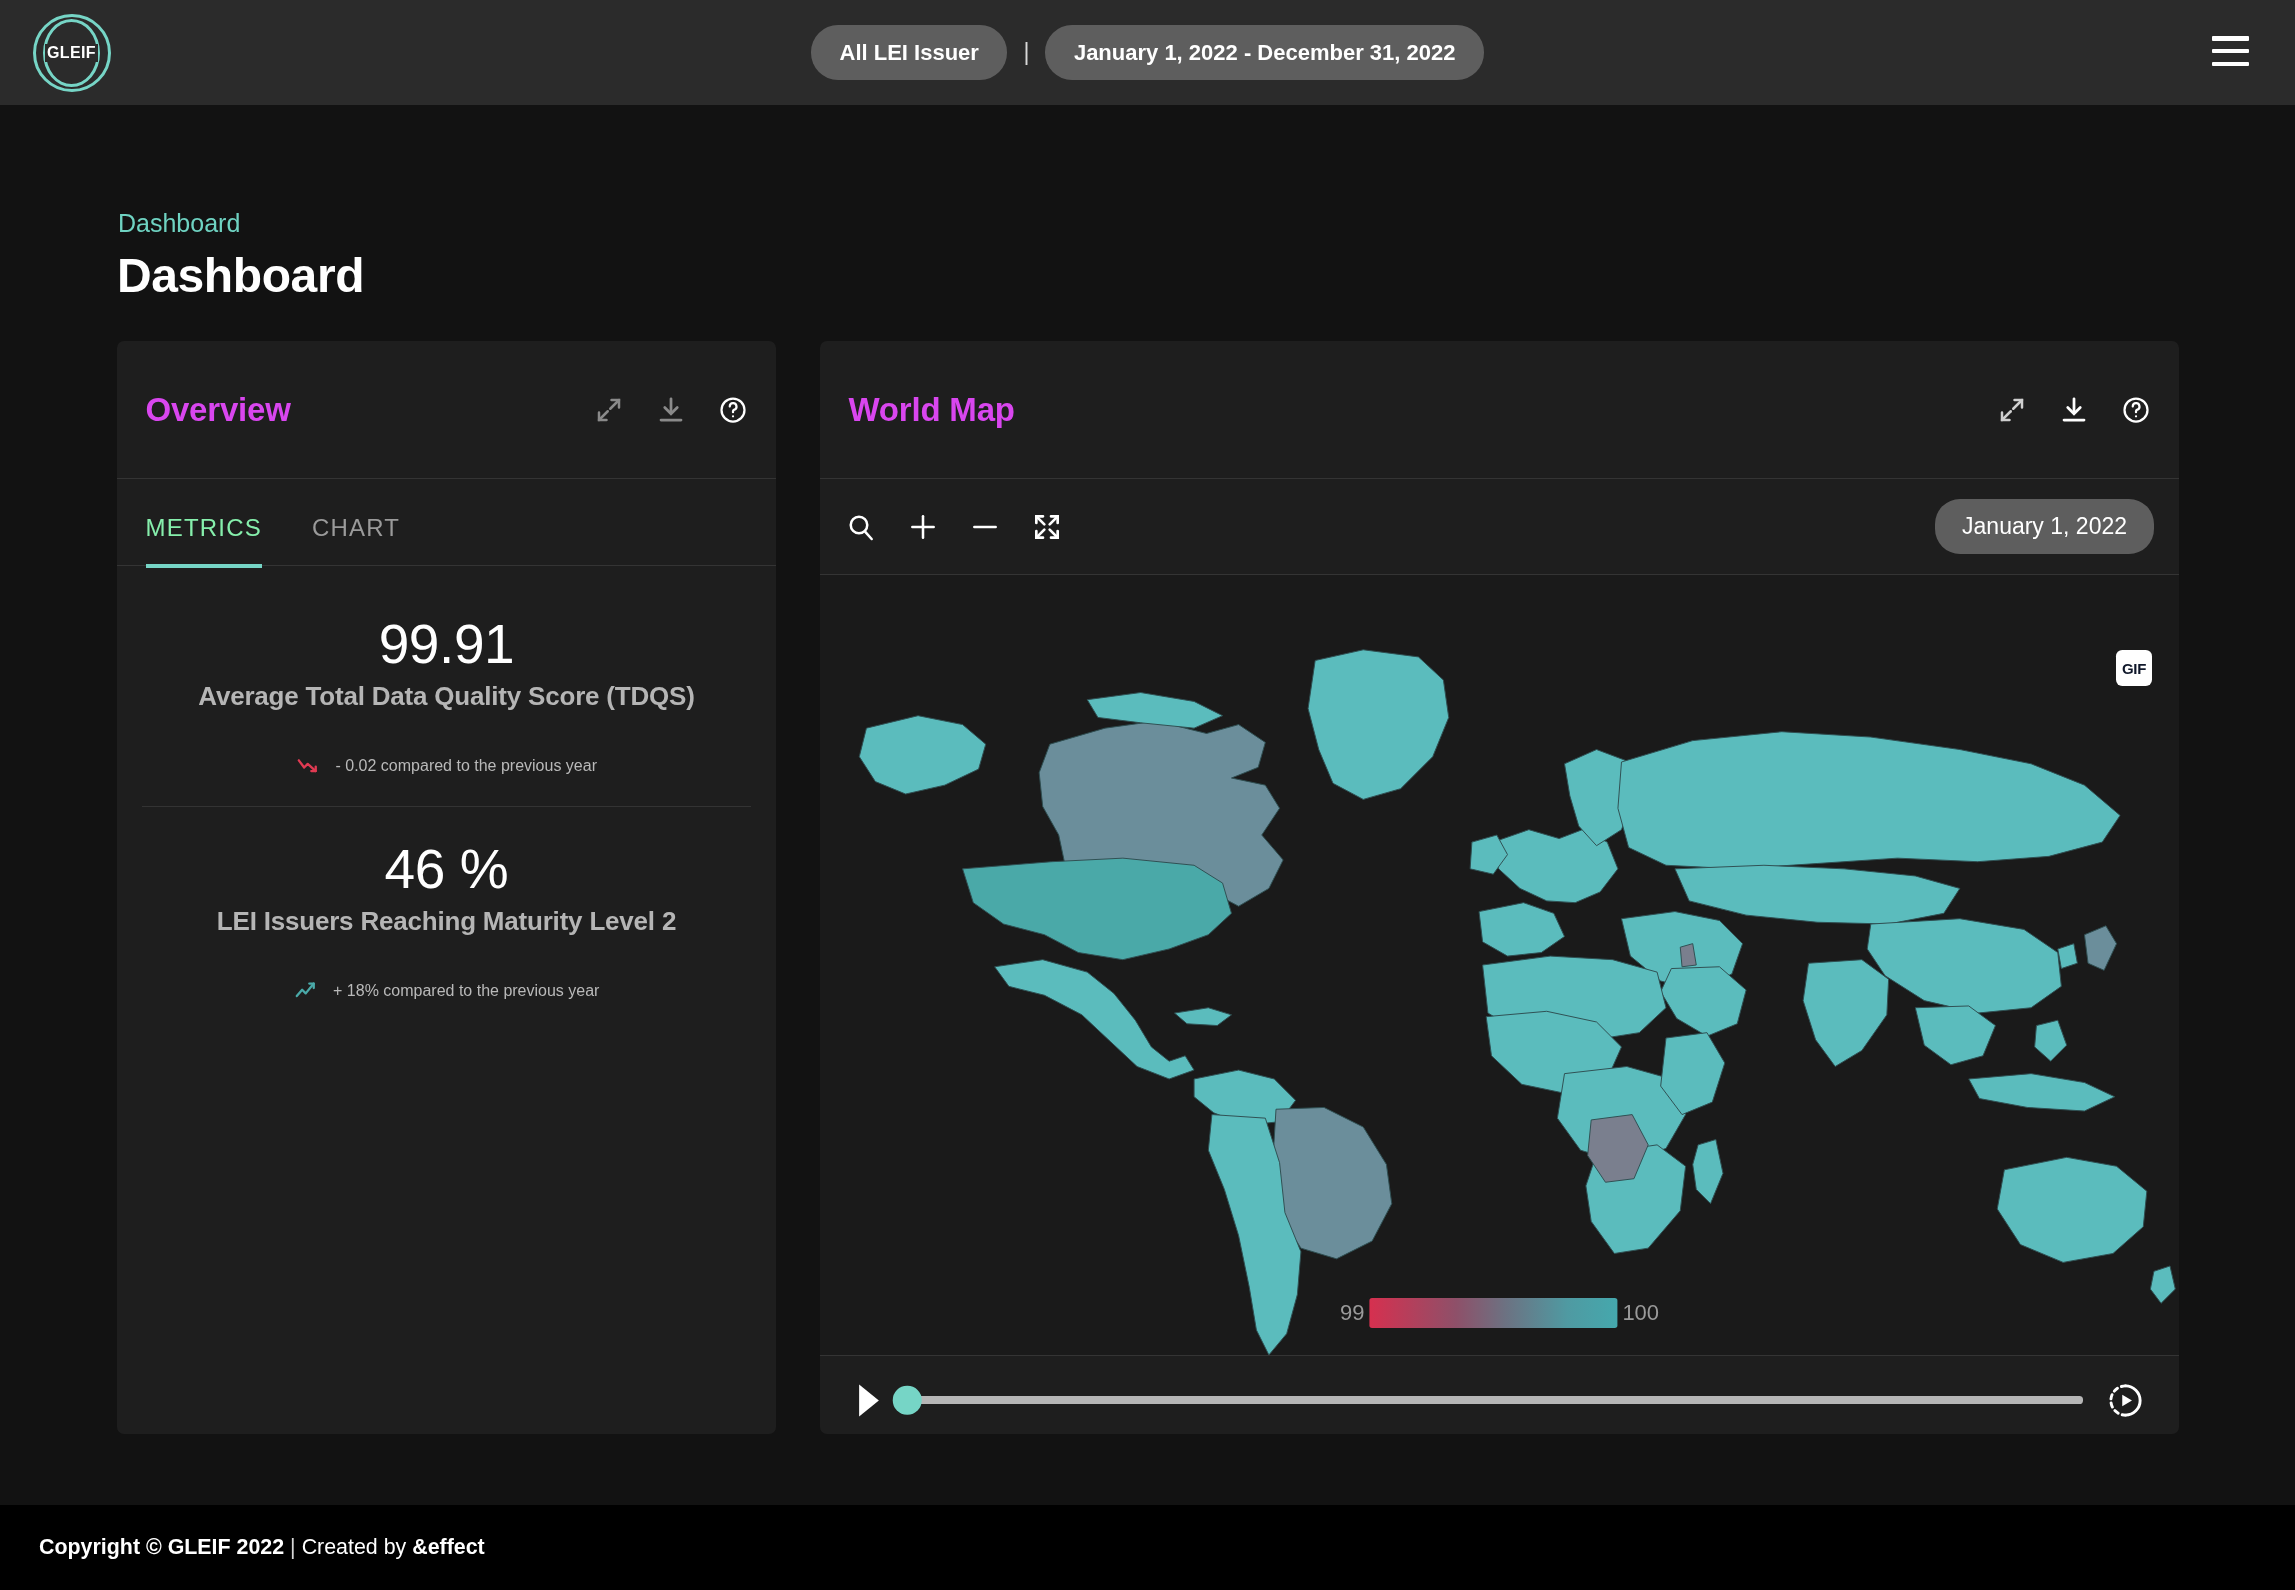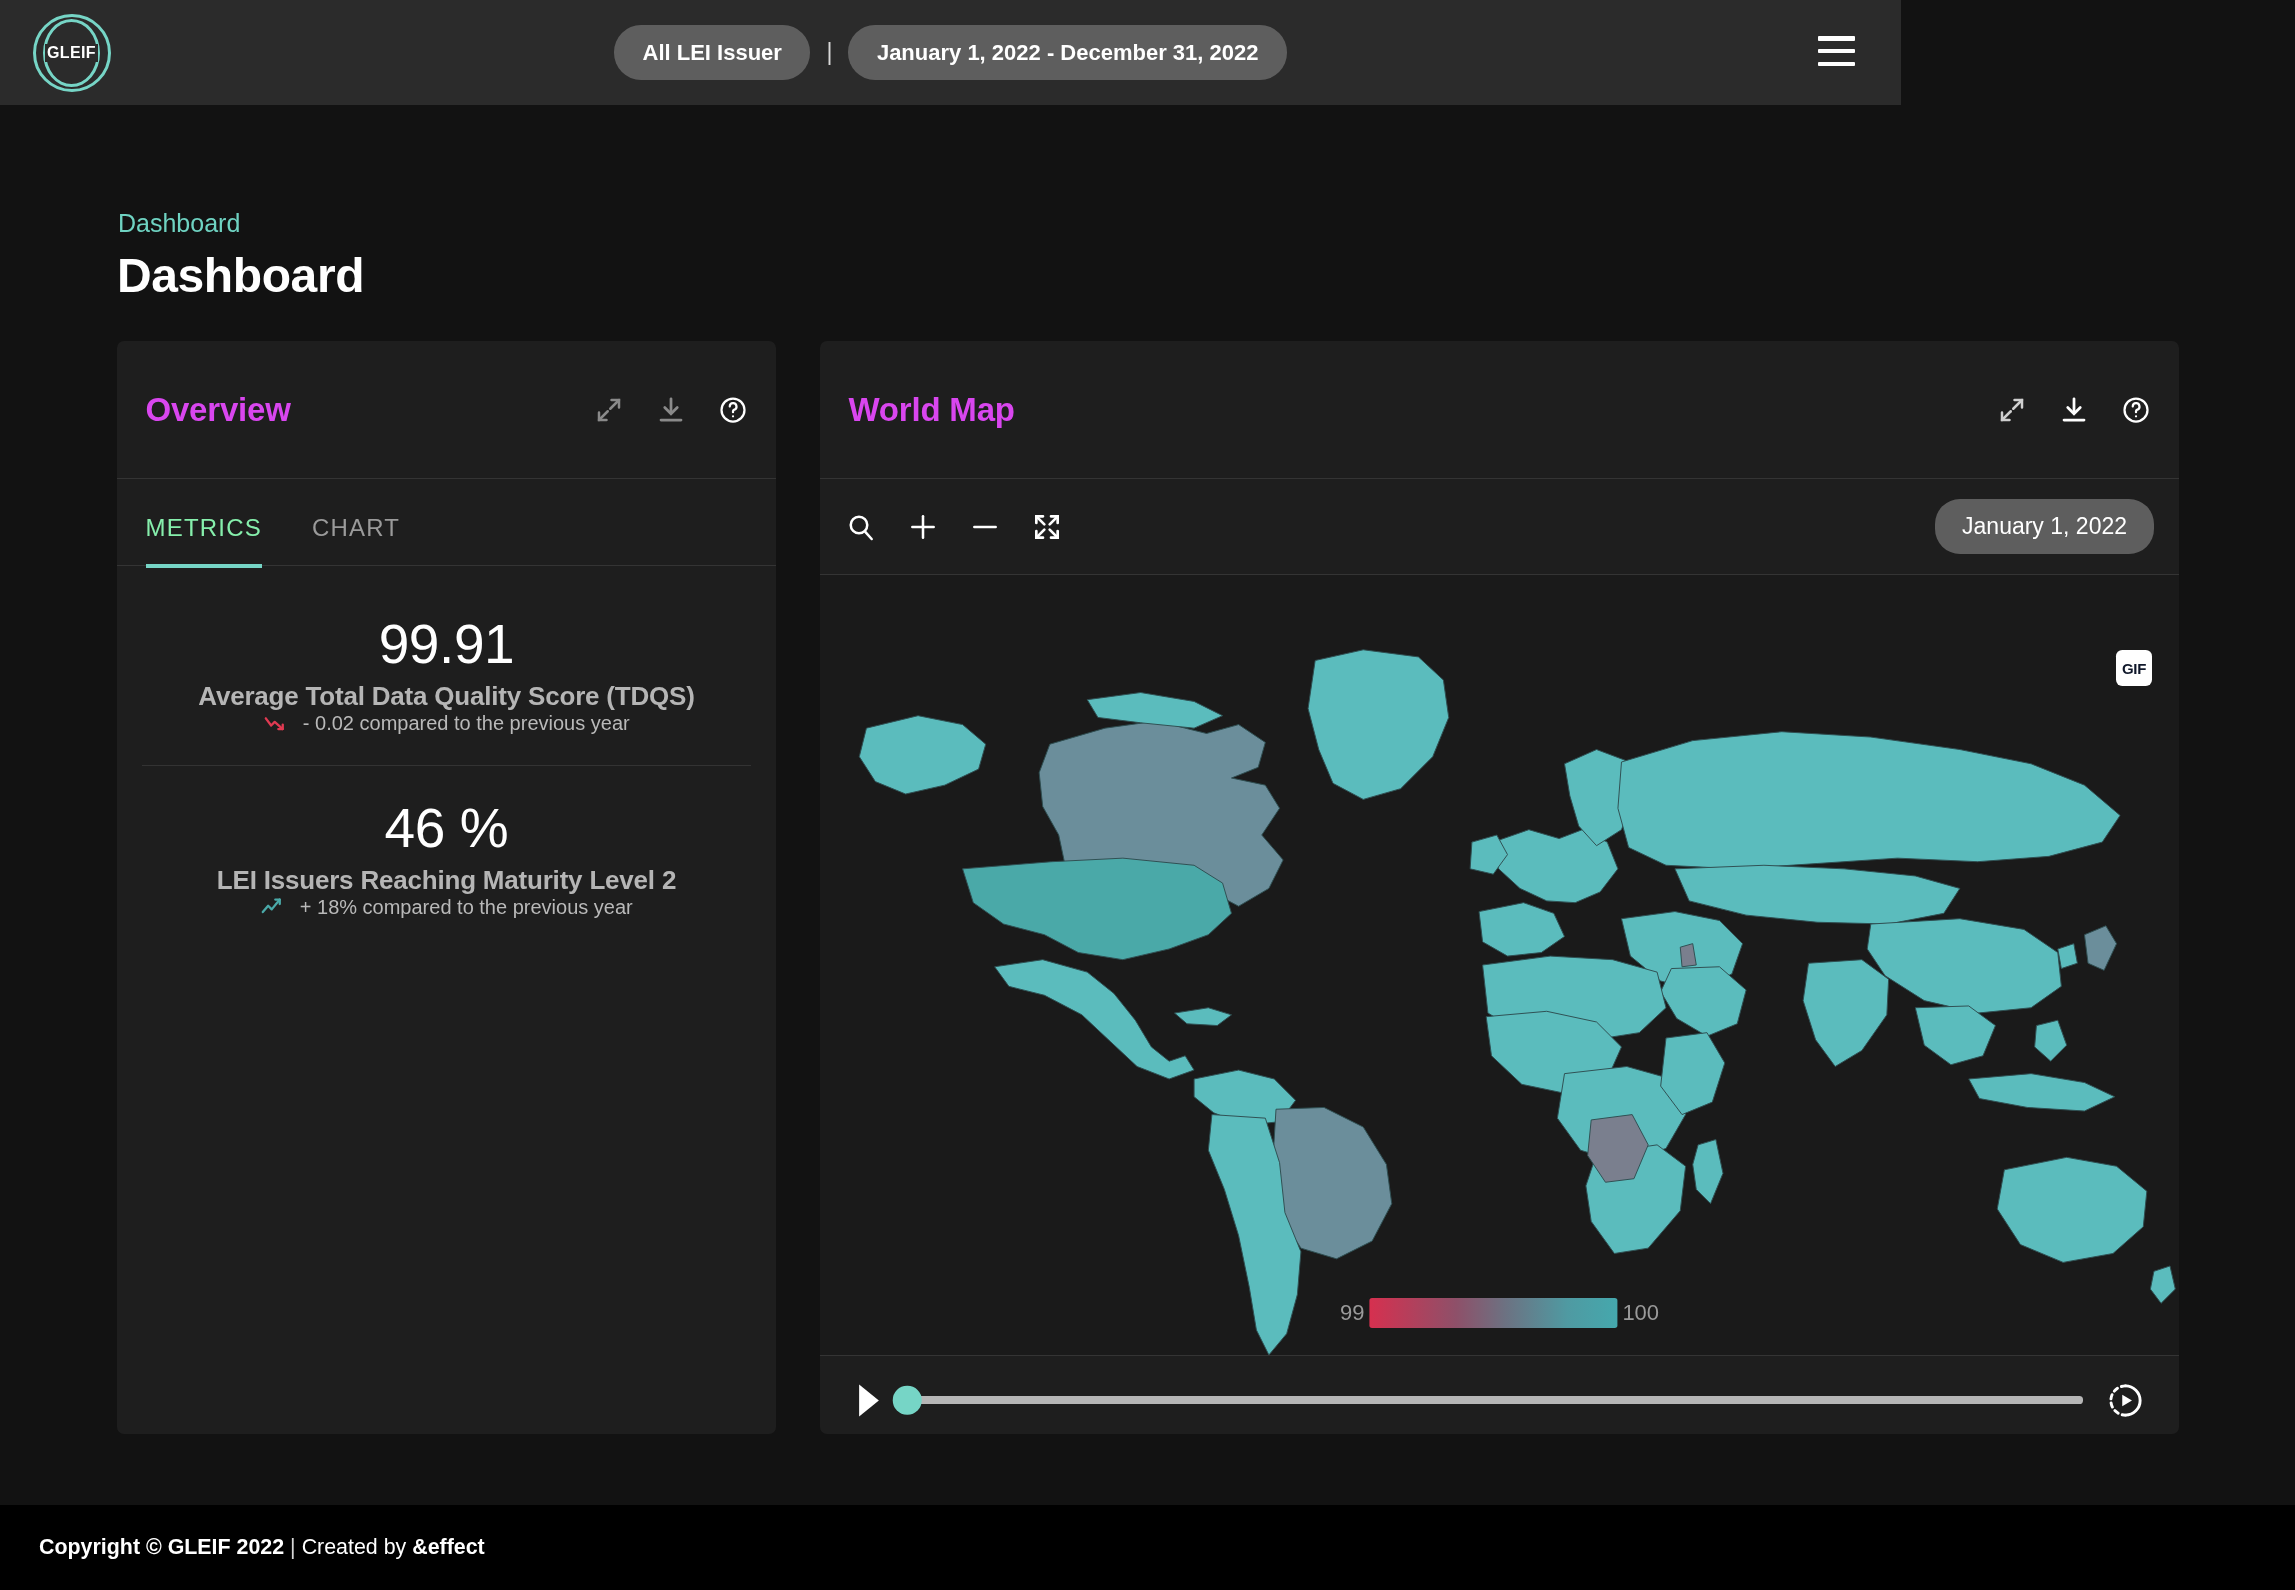--- a/index.html
+++ b/index.html
@@ -6,21 +6,21 @@
   html, body {
     width: 2295px; height: 1590px;
     background: #121212;
     font-family: "Liberation Sans", sans-serif;
     overflow: hidden;
   }
 
   
   .topbar {
     position: absolute; top: 0; left: 0;
-    width: 1901px; height: 105px;
+    width: 2295px; height: 105px;
     background: #2b2b2b;
     display: flex; align-items: center;
   }
   .logo {
     position: absolute; left: 28px; top: 9px;
     width: 87px; height: 87px;
     display: flex; align-items: center; justify-content: center;
   }
   .logo-outer {
     position: absolute; width: 78px; height: 78px;
@@ -114,22 +114,22 @@
   .metric-value {
     color: #ffffff; font-size: 55px; font-weight: 400;
     line-height: 1.05; letter-spacing: -0.4px;
   }
   .metric-label {
     color: #b5b5b5; font-size: 26px; font-weight: 700;
     margin-top: 7.1px; letter-spacing: -0.2px;
   }
   .metric-delta {
     display: flex; align-items: center; justify-content: center;
-    gap: 12.5px; 
-    color: #b9b9b9; font-size: 20px;
+    gap: 12.5px; margin-top: 43px;
+    color: #b9b9b9; font-size: 16px;
   }
 
   
   .card-map { left: 820px; top: 341px; width: 1359px; height: 1093px; }
   .map-toolbar {
     display: flex; align-items: center;
     height: 96px; padding: 0 25px;
     border-bottom: 0.9px solid #343434;
     gap: 30px;
   }

